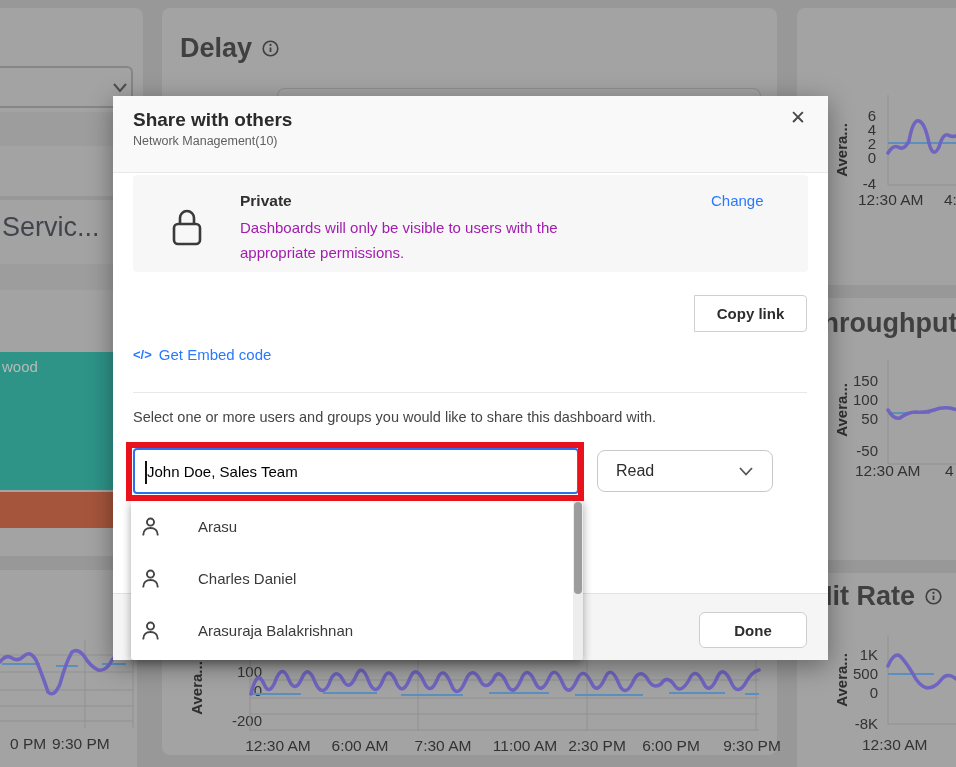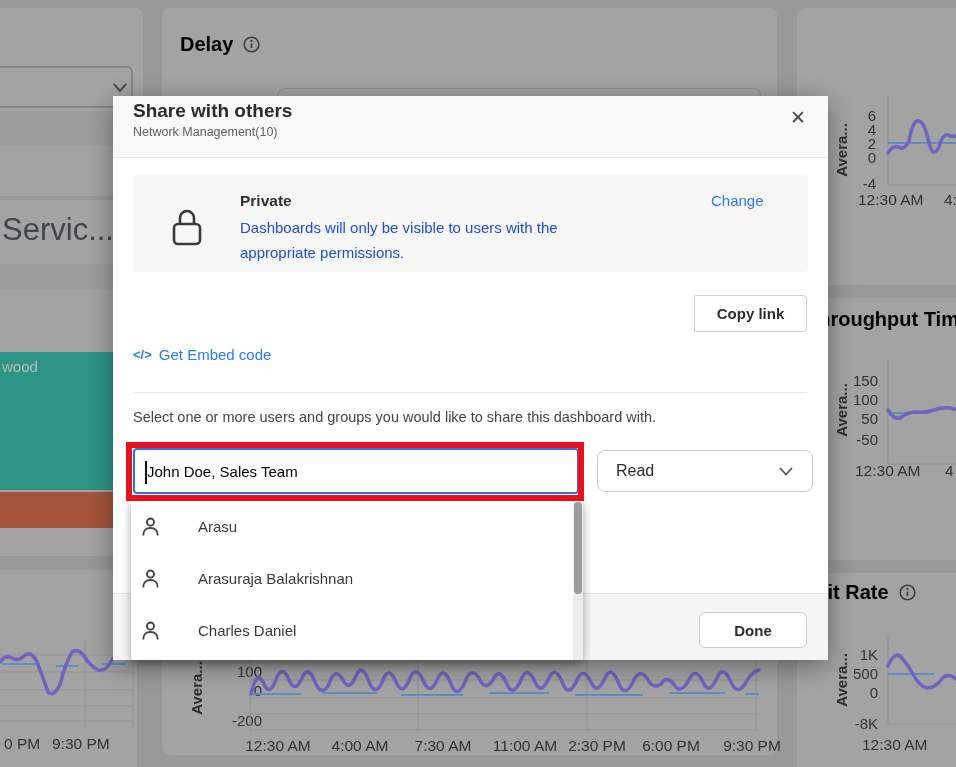--- a/index.html
+++ b/index.html
@@ -1,59 +1,59 @@
 <!DOCTYPE html>
 <html><head>
 <meta charset="utf-8">
 <style>
   html,body{margin:0;padding:0;background:#6f6f6f;}
   *{box-sizing:border-box;font-family:"Liberation Sans","DejaVu Sans",sans-serif;}
   #root{position:relative;width:956px;height:767px;overflow:hidden;background:#989898;}
   .abs{position:absolute;}
   
   .card{position:absolute;background:#a3a3a3;border-radius:8px;}
-  .card-title{font-size:20px;font-weight:bold;color:#000000;white-space:nowrap;}
-  .big-title{font-size:31px;color:#41454b;white-space:nowrap;}
+  .card-title{font-size:27px;font-weight:bold;color:#404040;white-space:nowrap;}
+  .big-title{font-size:27px;color:#41454b;white-space:nowrap;}
   .tick-col{position:absolute;text-align:right;color:#333;font-size:15px;line-height:15px;}
   .tick-col div{margin-bottom:4px;}
   .x-tick{position:absolute;color:#333;font-size:15.5px;white-space:nowrap;transform:translateX(-50%);}
   .x-tick-left{position:absolute;color:#333;font-size:15.5px;white-space:nowrap;}
   .rot-label{position:absolute;display:flex;align-items:center;justify-content:center;
              transform:rotate(-90deg);font-size:15px;font-weight:bold;color:#2f2f2f;white-space:nowrap;}
   .bg-select{position:absolute;border:2px solid #868686;border-radius:6px;}
   .treemap-label{position:absolute;font-size:15px;color:#b7bbb7;}
   
   #modal{position:absolute;left:113px;top:96px;width:715px;height:564px;background:#fff;
          box-shadow:0 6px 24px rgba(0,0,0,.38);z-index:10;}
-  #modal-header{position:relative;height:62px;background:#f9f9f9;border-bottom:1px solid #e8e8e8;padding:4px 0 0 20px;}
+  #modal-header{position:relative;height:77px;background:#f9f9f9;border-bottom:1px solid #e8e8e8;padding:13px 0 0 20px;}
   #modal-title{font-size:19px;font-weight:bold;color:#2b2b2b;}
   #modal-subtitle{font-size:12.5px;color:#606060;margin-top:3px;}
   #close-btn{position:absolute;right:22px;top:12px;font-size:19px;color:#484848;cursor:pointer;line-height:19px;}
   .panel-private{position:absolute;left:20px;top:79px;width:675px;height:97px;background:#f7f7f7;border-radius:4px;}
   .priv-label{position:absolute;left:107px;top:17px;font-size:15.5px;font-weight:bold;color:#303030;}
-  .priv-desc{position:absolute;left:107px;font-size:15px;color:#1d4ed8;white-space:nowrap;}
+  .priv-desc{position:absolute;left:107px;font-size:15px;color:#a21caf;white-space:nowrap;}
   .change-link{position:absolute;left:578px;top:17px;font-size:15px;color:#2979ff;cursor:pointer;}
   .url-box{position:absolute;left:20px;top:199px;width:562px;height:37px;border:1px solid #cfcfcf;
            border-radius:4px 0 0 4px;background:#fff;display:flex;align-items:center;padding:0 8px;overflow:hidden;}
   .url-text{font-size:15px;color:#3f3f3f;white-space:nowrap;}
   .blurred{filter:blur(3px);color:#8e8e8e;font-size:14px;letter-spacing:1px;white-space:nowrap;}
   .copy-btn{position:absolute;left:581px;top:199px;width:113px;height:37px;border:1px solid #cfcfcf;
             border-radius:0 4px 4px 0;background:#fff;display:flex;align-items:center;justify-content:center;
             font-size:15px;font-weight:bold;color:#2e2e2e;cursor:pointer;}
   .embed-link{position:absolute;left:20px;top:250px;display:flex;align-items:center;gap:7px;color:#2979ff;cursor:pointer;}
   .embed-glyph{font-size:13px;font-weight:bold;}
   .embed-text{font-size:15px;}
   .divider{position:absolute;left:20px;top:296px;width:674px;height:1px;background:#e8e8e8;}
   .instruction{position:absolute;left:20px;top:313px;font-size:14.5px;color:#454545;white-space:nowrap;}
   .search-input{position:absolute;left:20px;top:352px;width:446px;height:46px;border:2px solid #2d6ff2;border-radius:4px;
                 background:#fff;display:flex;align-items:center;padding-left:12px;}
   .placeholder{font-size:15px;color:#000000;white-space:nowrap;}
   .caret{position:absolute;left:10px;top:11px;width:1.5px;height:23px;background:#111;}
   .red-annotation{position:absolute;left:13px;top:346px;width:458px;height:59px;border:6px solid #e8111c;z-index:30;pointer-events:none;}
-  .perm-select{position:absolute;left:484px;top:354px;width:216px;height:42px;border:1px solid #c9c9c9;border-radius:8px;
+  .perm-select{position:absolute;left:484px;top:354px;width:176px;height:42px;border:1px solid #c9c9c9;border-radius:8px;
                background:#fff;display:flex;align-items:center;justify-content:space-between;padding:0 18px;cursor:pointer;}
   .perm-label{font-size:16px;color:#2c2c2c;}
   #modal-footer{position:absolute;left:0;top:497px;width:715px;height:67px;background:#f5f5f5;border-top:1px solid #e3e3e3;}
   .done-btn{position:absolute;left:586px;top:18px;width:108px;height:36px;border:1px solid #cdcdcd;border-radius:6px;
             background:#fff;display:flex;align-items:center;justify-content:center;font-size:15px;font-weight:bold;color:#2d2d2d;cursor:pointer;}
   .user-list{position:absolute;left:18px;top:404px;width:452px;height:160px;background:#fff;
              box-shadow:0 3px 10px rgba(0,0,0,.35);border-radius:0 0 3px 3px;z-index:20;overflow:hidden;}
   .user-item{position:relative;height:52px;display:flex;align-items:center;padding-left:8px;cursor:pointer;}
   .user-item .nm{font-size:15px;color:#3a3a3a;margin-left:36px;}
   .scroll-track{position:absolute;right:0;top:0;width:10px;height:160px;background:#ededed;}
@@ -92,21 +92,21 @@
         <line x1="0" y1="15" x2="133" y2="15" stroke="#919191" stroke-width="1"></line>
         <line x1="0" y1="32" x2="133" y2="32" stroke="#919191" stroke-width="1"></line>
         <line x1="0" y1="50" x2="133" y2="50" stroke="#919191" stroke-width="1"></line>
         <line x1="0" y1="66" x2="133" y2="66" stroke="#919191" stroke-width="1"></line>
         <line x1="0" y1="81" x2="133" y2="81" stroke="#919191" stroke-width="1"></line>
         <line x1="85" y1="0" x2="85" y2="88" stroke="#919191" stroke-width="1"></line>
         <line x1="133" y1="0" x2="133" y2="88" stroke="#919191" stroke-width="1"></line>
         <path d="M2,24 H40 M56,26 H78 M102,24 H126" stroke="#5b8fc0" stroke-width="2" fill="none"></path>
         <path d="M0,22 Q6,14 12,18 Q18,22 24,16 Q30,10 36,20 Q42,34 48,52 Q54,58 60,44 Q66,22 72,12 Q78,8 84,16 Q90,26 98,30 Q106,32 112,20 Q118,12 126,16" fill="none" stroke="#6f64c0" stroke-width="3.5" stroke-linecap="round"></path>
       </svg>
-      <span class="x-tick-left" style="left:14px;top:165px;">0 PM</span>
+      <span class="x-tick-left" style="left:20px;top:165px;">0 PM</span>
       <span class="x-tick-left" style="left:62px;top:165px;">9:30 PM</span>
     </div>
 
     <div class="card" style="left:162px;top:8px;width:615px;height:747px;">
       <div class="abs" style="left:18px;top:25px;display:flex;align-items:center;gap:10px;">
         <span class="card-title">Delay</span>
         <span>
           <svg width="17" height="17" viewBox="0 0 17 17">
               <circle cx="8.5" cy="8.5" r="7.3" fill="none" stroke="#3f3f3f" stroke-width="1.6"></circle>
               <line x1="8.5" y1="7.5" x2="8.5" y2="12" stroke="#3f3f3f" stroke-width="1.8"></line>
@@ -129,21 +129,21 @@
         <line x1="507" y1="0" x2="507" y2="81" stroke="#919191"></line>
         <line x1="1" y1="30" x2="510" y2="30" stroke="#919191"></line>
         <line x1="1" y1="48" x2="510" y2="48" stroke="#919191"></line>
         <line x1="1" y1="64" x2="510" y2="64" stroke="#919191"></line>
         <line x1="1" y1="80" x2="510" y2="80" stroke="#919191"></line>
         <path d="M2,36 H52 M74,35 H128 M152,37 H214 M240,35 H300 M326,37 H394 M420,35 H476 M496,36 H510" stroke="#5b8fc0" stroke-width="2" fill="none" transform="translate(0,8)"></path>
         <path d="M2,36 Q8,10 15,26 Q20,38 26,24 Q33,4 40,22 Q46,36 53,20 Q59,6 66,24 Q73,40 80,26 Q86,8 94,22 Q100,34 107,18 Q113,4 120,24 Q127,40 134,22 Q140,6 148,26 Q154,38 161,20 Q167,6 175,24 Q181,38 188,22 Q194,6 202,26 Q208,42 216,24 Q222,8 230,20 Q236,34 244,22 Q250,8 258,26 Q264,40 272,22 Q278,6 286,24 Q292,38 300,20 Q306,6 314,26 Q320,40 328,22 Q334,8 342,24 Q348,38 356,20 Q362,6 370,26 Q376,40 384,24 Q390,10 398,20 Q404,32 412,26 Q418,16 426,28 Q432,36 440,22 Q446,8 454,24 Q460,38 468,20 Q474,6 482,24 Q488,38 496,26 Q502,14 510,12" fill="none" stroke="#6f64c0" stroke-width="3.5" stroke-linecap="round" transform="translate(0,8)"></path>
       </svg>
       <div>
         <span class="x-tick" style="left:116px;top:729px;">12:30 AM</span>
-        <span class="x-tick" style="left:198px;top:729px;">4:00 AM</span>
+        <span class="x-tick" style="left:198px;top:729px;">6:00 AM</span>
         <span class="x-tick" style="left:281px;top:729px;text-align:center;">7:30 AM</span>
         <span class="x-tick" style="left:363px;top:729px;">11:00 AM</span>
         <span class="x-tick" style="left:435px;top:729px;">2:30 PM</span>
         <span class="x-tick" style="left:509px;top:729px;">6:00 PM</span>
         <span class="x-tick" style="left:590px;top:729px;">9:30 PM</span>
       </div>
     </div>
 
     <div class="card" style="left:797px;top:8px;width:175px;height:277px;">
       <div class="rot-label" style="left:9px;top:107px;width:70px;height:70px;">Avera...</div>
@@ -163,21 +163,21 @@
       <span class="x-tick-left" style="left:61px;top:183px;">12:30 AM</span>
       <span class="x-tick-left" style="left:147px;top:183px;">4:</span>
     </div>
 
     <div class="card" style="left:797px;top:298px;width:175px;height:262px;">
       <div class="abs card-title" style="left:9px;top:10px;">Throughput Tim</div>
       <div class="rot-label" style="left:9px;top:77px;width:70px;height:70px;">Avera...</div>
       <div class="tick-col" style="left:43px;top:75px;width:38px;line-height:15px;">
         <div>150</div>
         <div>100</div>
-        <div style="margin-bottom:6px;">50</div>
+        <div style="margin-bottom:17px;">50</div>
         <div>-50</div>
       </div>
       <svg class="abs" style="left:89px;top:62px;" width="86" height="110" viewBox="0 0 86 110">
         <line x1="2" y1="0" x2="2" y2="104" stroke="#919191"></line>
         <line x1="2" y1="104" x2="84" y2="104" stroke="#919191"></line>
         <path d="M2,53 H44" stroke="#5b8fc0" stroke-width="2" fill="none"></path>
         <path d="M2,50 Q8,60 14,58 Q22,52 30,52 Q40,53 48,50 Q58,46 68,49 Q76,51 84,48" fill="none" stroke="#6f64c0" stroke-width="3.5" stroke-linecap="round"></path>
       </svg>
       <span class="x-tick-left" style="left:58px;top:164px;">12:30 AM</span>
       <span class="x-tick-left" style="left:148px;top:164px;">4</span>
@@ -271,30 +271,30 @@
         </span>
         <span class="nm">Arasu</span>
       </div>
       <div class="user-item">
         <span>
           <svg width="23" height="23" viewBox="0 0 24 24">
               <circle cx="12" cy="7.4" r="3.7" fill="none" stroke="#444" stroke-width="2"></circle>
               <path d="M4.5,20.5 c0-4.4 3.2-7 7.5-7 s7.5,2.6 7.5,7" fill="none" stroke="#444" stroke-width="2" stroke-linecap="round"></path>
             </svg>
         </span>
-        <span class="nm">Arasuraja Balakrishnan</span>
+        <span class="nm">Charles Daniel</span>
       </div>
       <div class="user-item">
         <span>
           <svg width="23" height="23" viewBox="0 0 24 24">
               <circle cx="12" cy="7.4" r="3.7" fill="none" stroke="#444" stroke-width="2"></circle>
               <path d="M4.5,20.5 c0-4.4 3.2-7 7.5-7 s7.5,2.6 7.5,7" fill="none" stroke="#444" stroke-width="2" stroke-linecap="round"></path>
             </svg>
         </span>
-        <span class="nm">Charles Daniel</span>
+        <span class="nm">Arasuraja Balakrishnan</span>
       </div>
       <div class="scroll-track">
         <div class="scroll-thumb"></div>
       </div>
     </div>
   </div>
 
 </div>
 
 </body></html>

